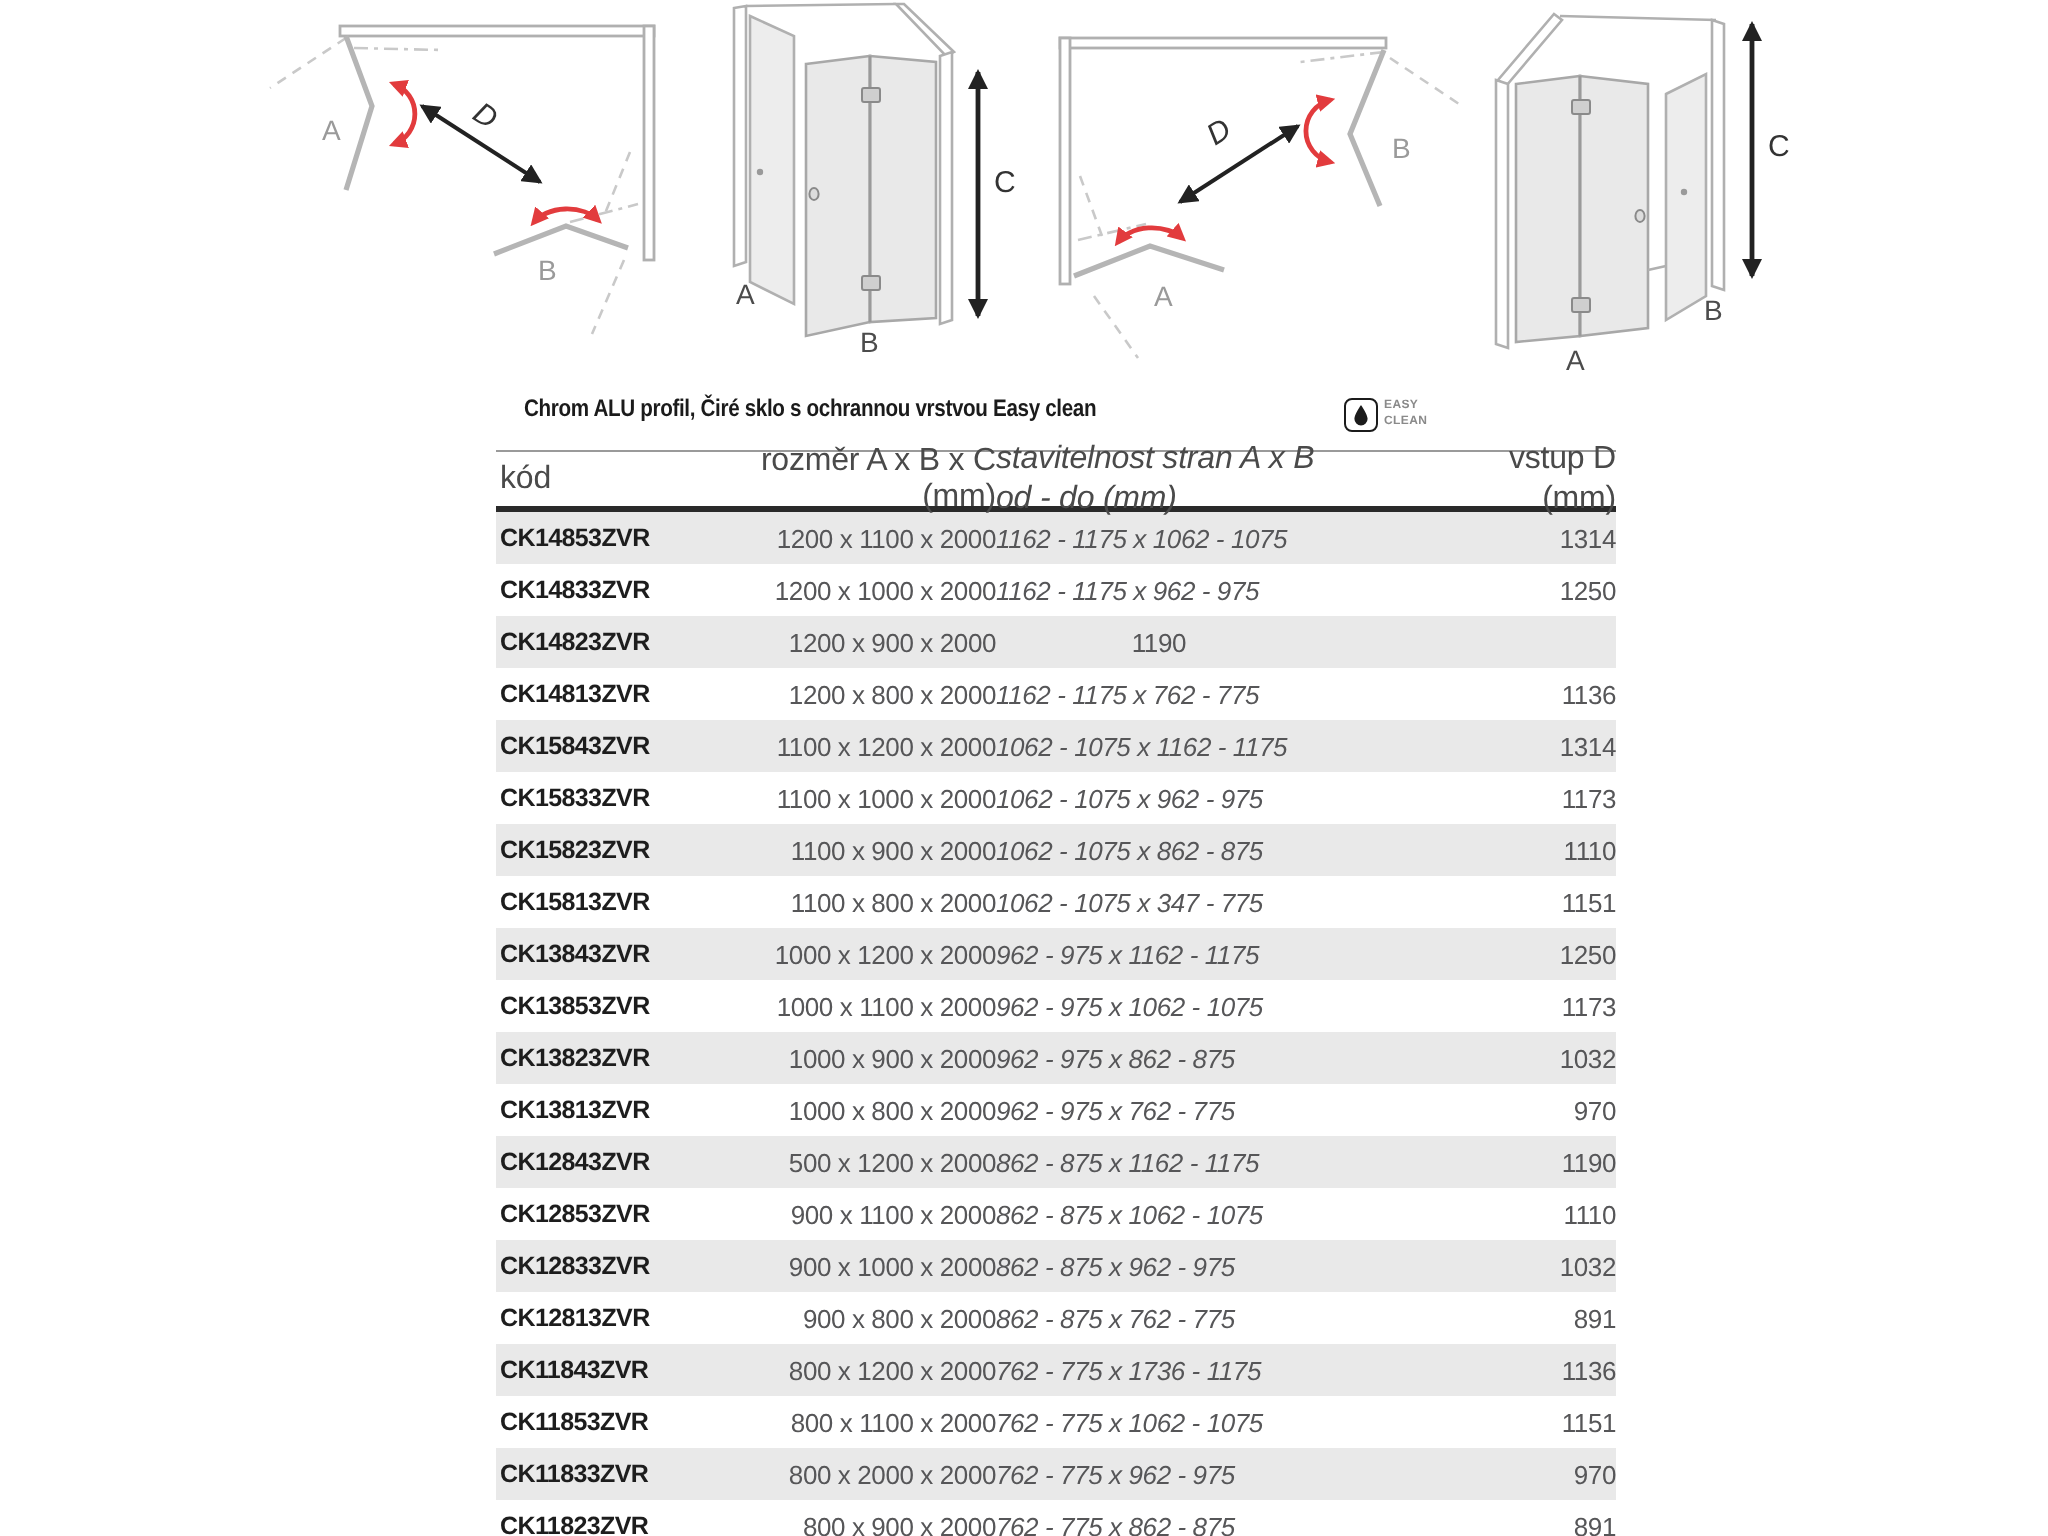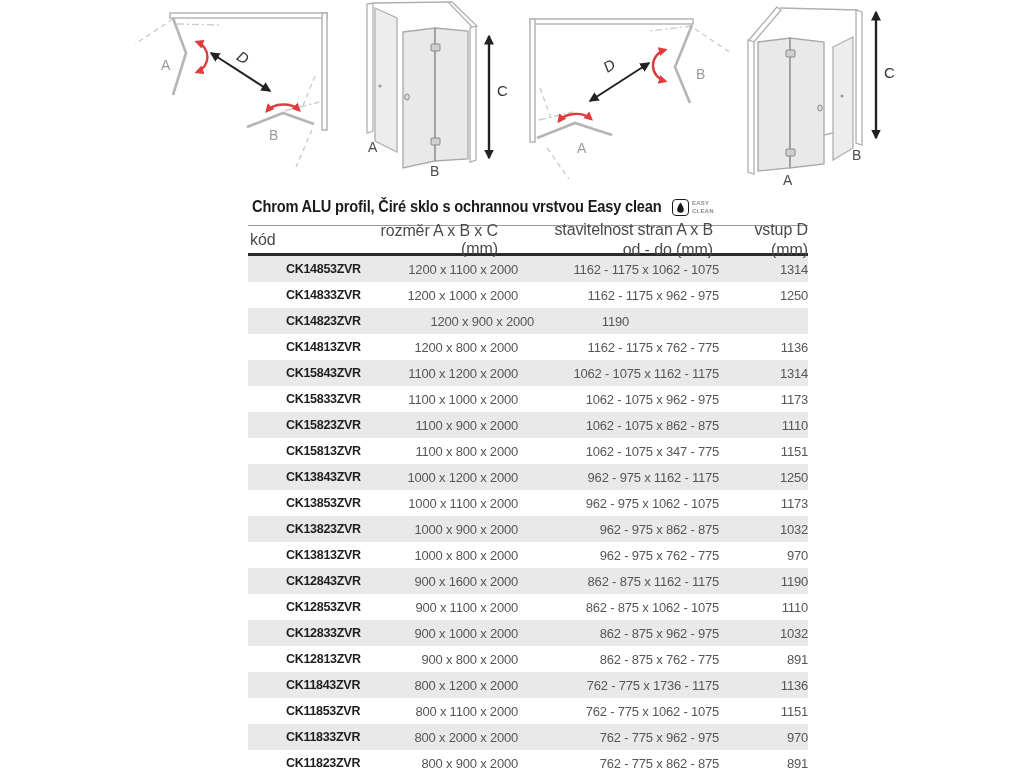--- a/index.html
+++ b/index.html
@@ -14,47 +14,47 @@
   #diag-front-left{left:356px;top:0px;}
   #diag-top-right{left:513px;top:0px;}
   #diag-front-right{left:740px;top:0px;}
 
   .diag-label{font-family:"Liberation Sans",sans-serif;font-size:14px;fill:#9a9a9a;}
   .diag-label-dark{font-family:"Liberation Sans",sans-serif;font-size:14px;fill:#4c4c4c;}
   .dim-label{font-family:"Liberation Sans",sans-serif;font-size:15px;font-style:italic;fill:#333333;}
   .dim-label-c{font-family:"Liberation Sans",sans-serif;font-size:15px;fill:#333333;}
 
   .page-title{
-    position:absolute;left:252px;top:197px;margin:0;
-    font-size:17px;font-weight:bold;color:#1b1b1b;white-space:nowrap;
+    position:absolute;left:262px;top:197px;margin:0;
+    font-size:12px;font-weight:bold;color:#1b1b1b;white-space:nowrap;
   }
   .page-title > span{display:inline-block;transform:scaleX(0.86);transform-origin:left center;letter-spacing:-0.2px;}
 
   .badge{position:absolute;left:672px;top:199px;display:flex;align-items:center;gap:3px;}
   .badge-box{width:15px;height:15px;border:1.6px solid #1b1b1b;border-radius:4px;
     display:flex;align-items:center;justify-content:center;background:#fff;}
   .badge-text{display:flex;flex-direction:column;font-size:6px;line-height:1.2;
     color:#8a8a8a;font-weight:bold;letter-spacing:0.2px;}
 
   .spec-table{position:absolute;left:248px;top:225px;width:560px;}
   .thead{
     display:flex;align-items:center;height:27px;
     border-top:1px solid #9a9a9a;border-bottom:3px solid #2a2a2a;
     font-size:16px;color:#4a4a4a;letter-spacing:-0.1px;
   }
   .col-code{width:110px;text-align:left;padding-left:2px;box-sizing:border-box;}
   .col-size{width:140px;text-align:right;}
-  .col-adjust{width:215px;text-align:right;}
+  .col-adjust{width:215px;text-align:left;font-style:italic;}
   .col-entry{width:95px;text-align:right;}
   .two-line{line-height:1.2;}
   .two-line span{display:block;}
 
   .tbody .row{display:flex;align-items:center;height:26px;font-size:13px;color:#565658;letter-spacing:-0.2px;}
   .tbody .row.odd{background:#e9e9e9;}
-  .cell-code{font-weight:bold;color:#1d1d1d;font-size:12.5px;letter-spacing:-0.3px;margin-left:36px;}
+  .cell-code{font-weight:bold;color:#1d1d1d;font-size:12.5px;letter-spacing:-0.3px;}
 </style>
 </head>
 <body>
 
 <div class="page">
 
   <svg id="diag-top-left" class="diag" width="200" height="182" viewBox="0 0 200 182">
     <defs>
       <marker id="mb" viewBox="0 0 10 10" refX="8.5" refY="5" markerWidth="10" markerHeight="10" markerUnits="userSpaceOnUse" orient="auto-start-reverse">
         <path d="M0,0 L10,5 L0,10 Z" fill="#222222"></path>
@@ -249,21 +249,21 @@
           <div class="col-entry">1032</div>
         </div>
         <div class="row even">
           <div class="col-code cell-code">CK13813ZVR</div>
           <div class="col-size">1000 x 800 x 2000</div>
           <div class="col-adjust">962 - 975 x 762 - 775</div>
           <div class="col-entry">970</div>
         </div>
         <div class="row odd">
           <div class="col-code cell-code">CK12843ZVR</div>
-          <div class="col-size">900 x 1600 x 2000</div>
+          <div class="col-size">500 x 1200 x 2000</div>
           <div class="col-adjust">862 - 875 x 1162 - 1175</div>
           <div class="col-entry">1190</div>
         </div>
         <div class="row even">
           <div class="col-code cell-code">CK12853ZVR</div>
           <div class="col-size">900 x 1100 x 2000</div>
           <div class="col-adjust">862 - 875 x 1062 - 1075</div>
           <div class="col-entry">1110</div>
         </div>
         <div class="row odd">

